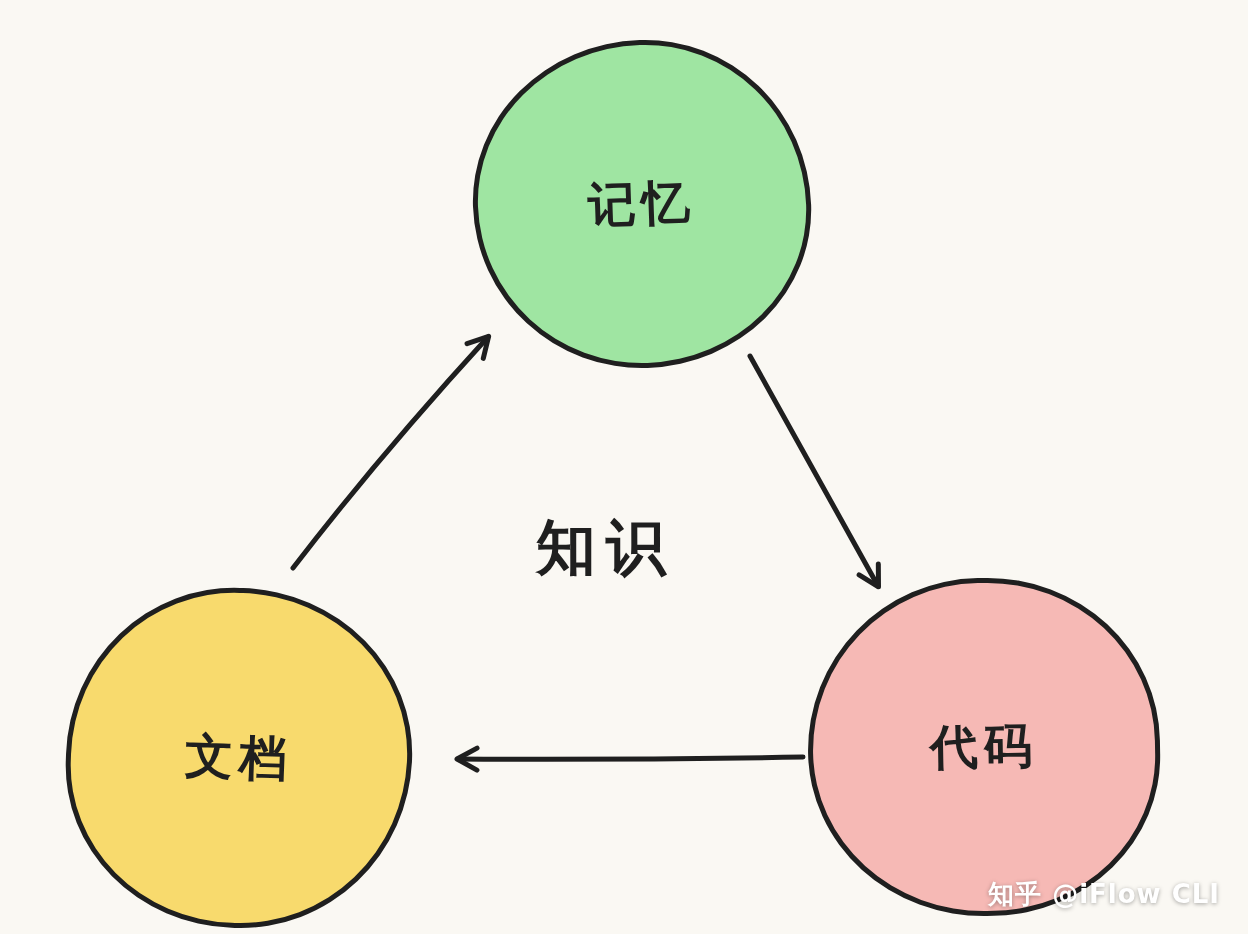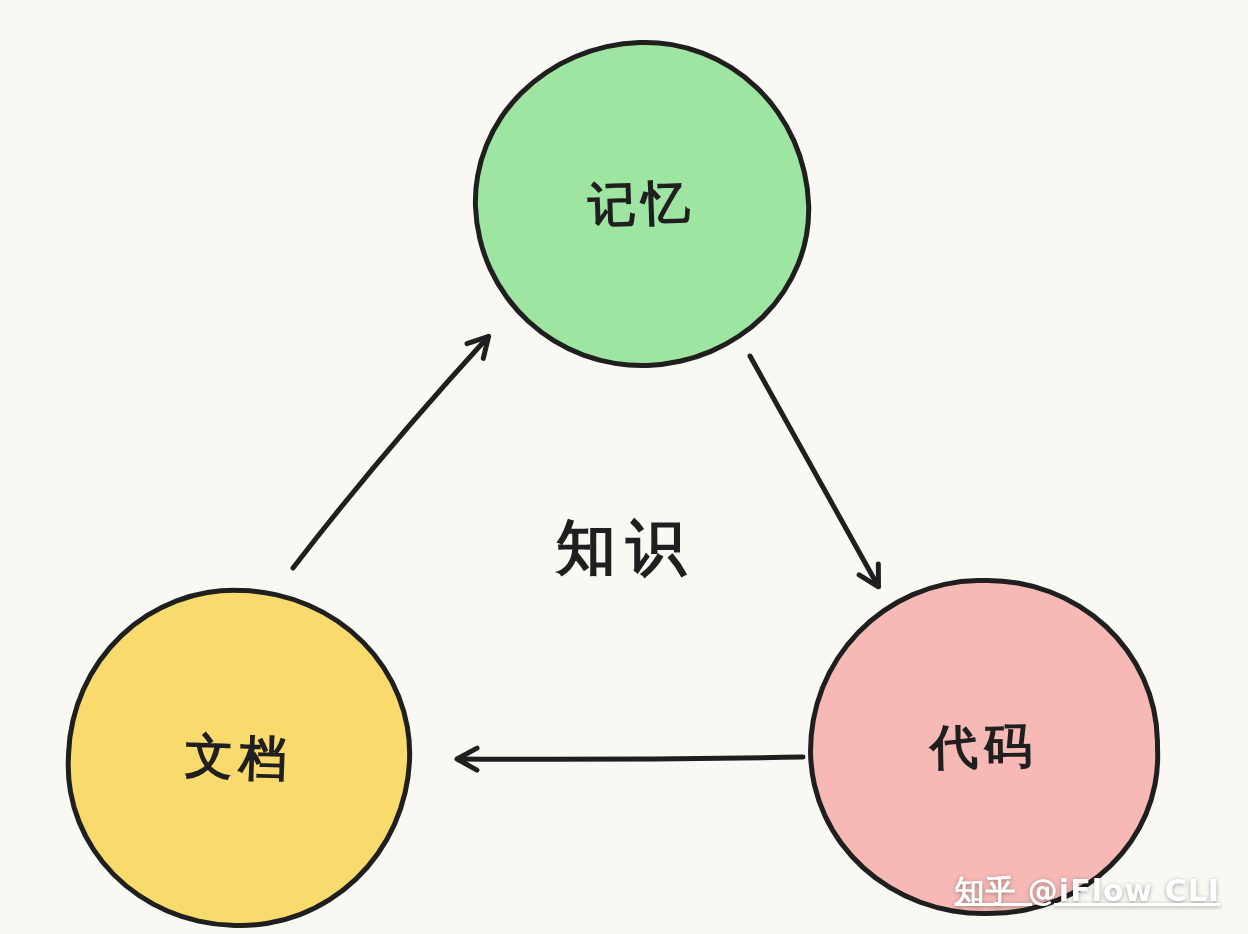--- a/index.html
+++ b/index.html
@@ -64,36 +64,35 @@
     height: 338px;
     background: #f6b9b5;
     border-radius: 50% 50% 49% 51% / 52% 50% 48% 50%;
     transform: rotate(-1deg);
   }
   .center-label {
     position: absolute;
     left: 536px;
     top: 508px;
     width: 180px;
-    text-align: center;
+    text-align: left;
     font-size: 60px;
     font-weight: 700;
     letter-spacing: 10px;
     color: #1f1f1f;
   }
   .watermark {
     position: absolute;
     right: 28px;
     bottom: 22px;
-    font-size: 30px;
+    font-size: 26px;
     font-weight: 600;
     color: #ffffff;
     text-shadow: 0 1px 4px rgba(0,0,0,0.35);
     letter-spacing: 1px;
-    text-decoration: underline;
   }
 </style>
 </head>
 <body>
 
 <div class="canvas">
 
   <svg class="arrows" viewBox="0 0 1248 934" xmlns="http://www.w3.org/2000/svg">
     <defs>
       <marker id="arrowhead" markerUnits="userSpaceOnUse" markerWidth="30" markerHeight="30" refX="23" refY="14" orient="auto">

